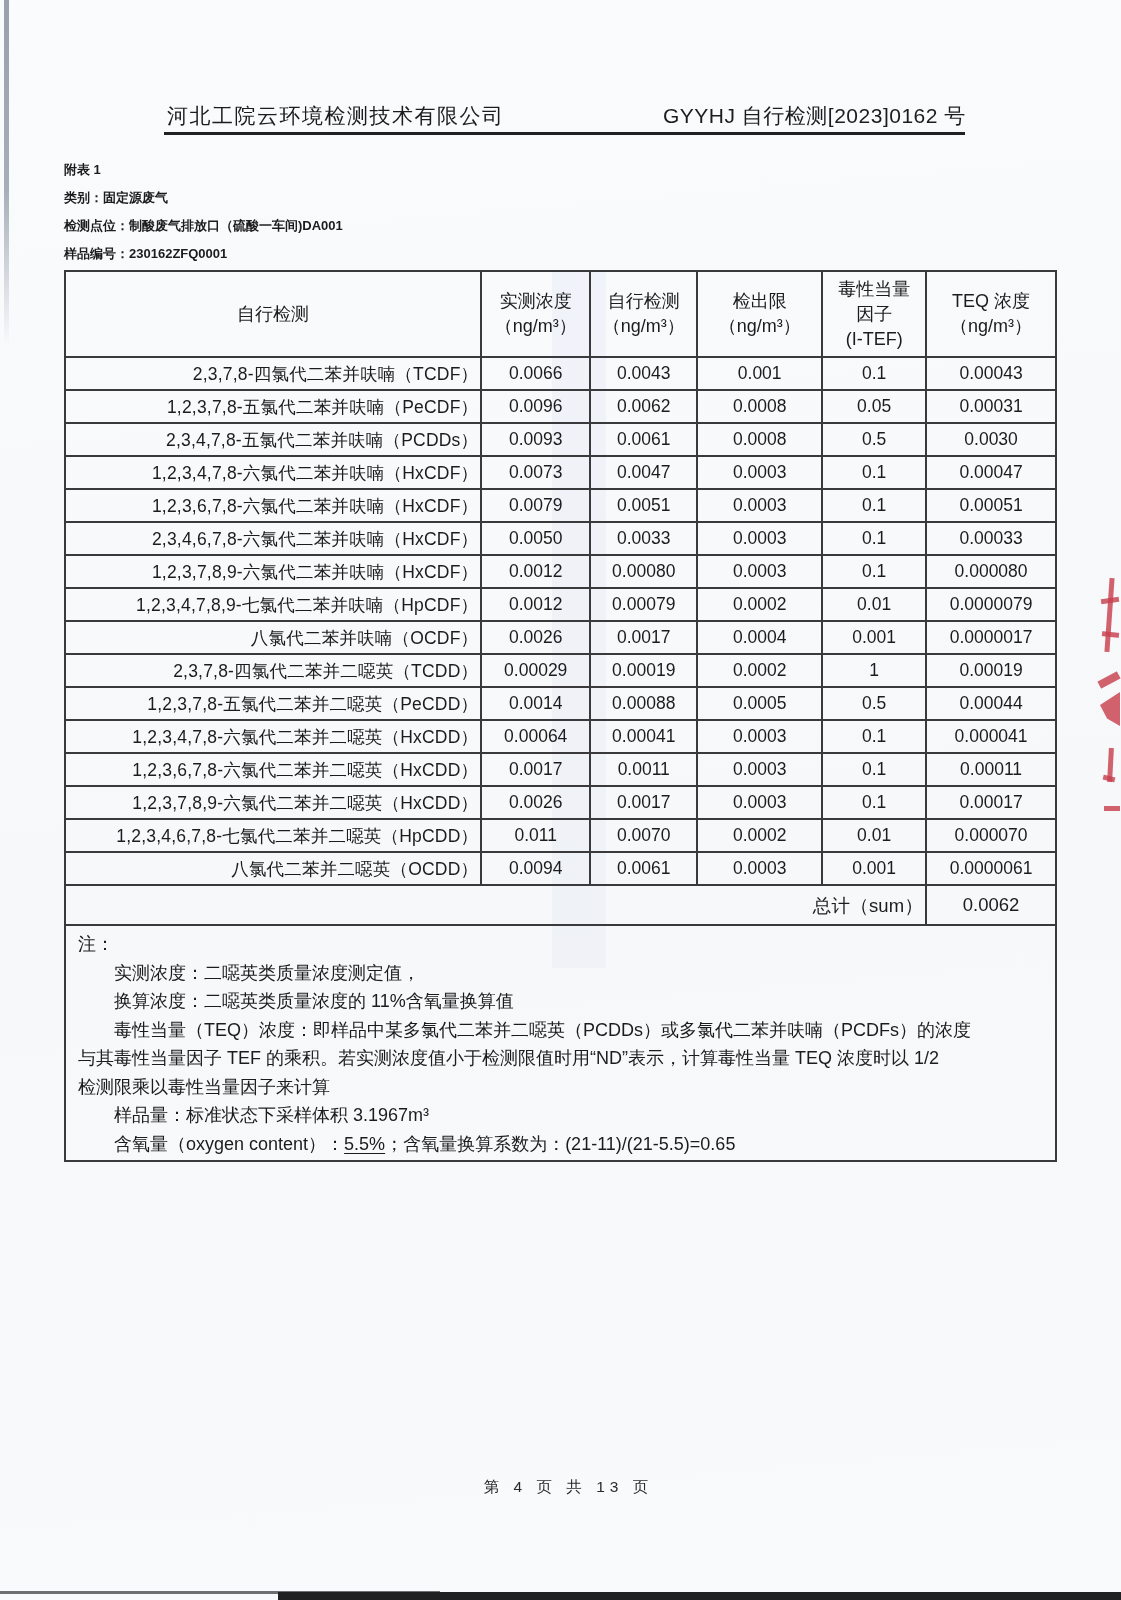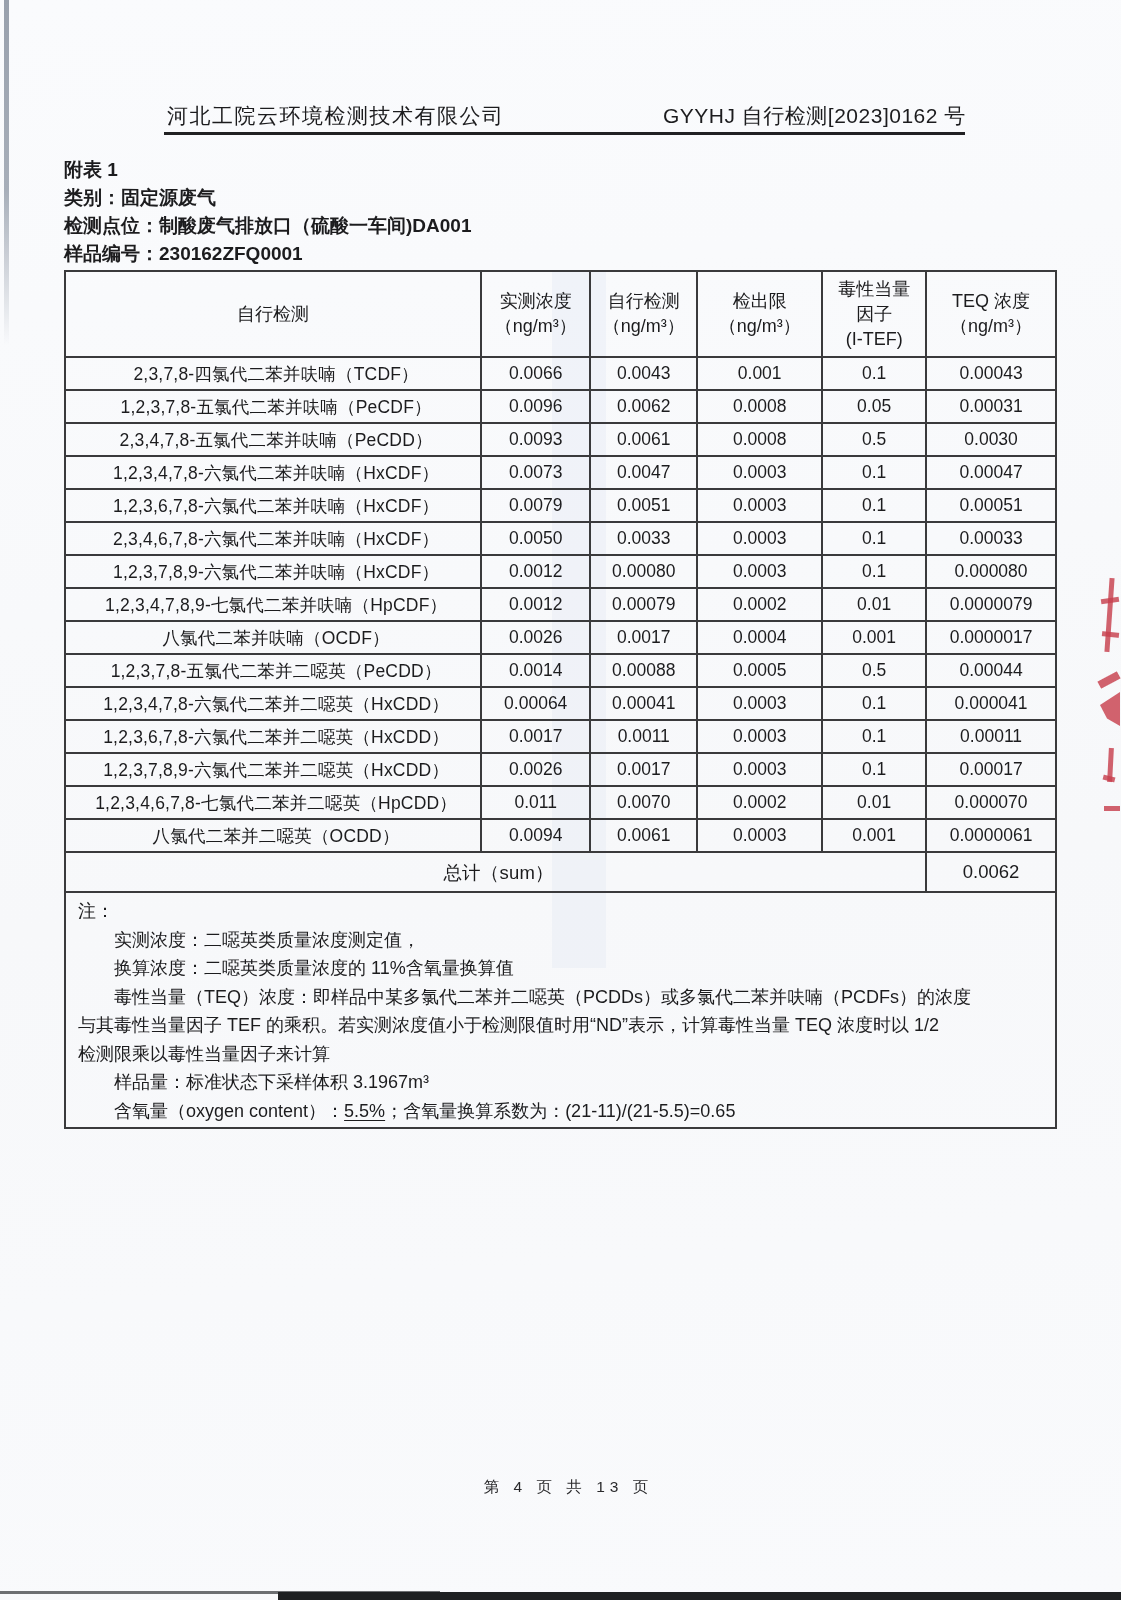--- a/index.html
+++ b/index.html
@@ -14,30 +14,30 @@
     background:linear-gradient(180deg,#99a1ad 0%,#a7aeb9 55%,rgba(170,176,186,0) 100%); }
   .bottom-strip-thin { position:absolute; left:0; top:1591px; width:440px; height:3px; background:#6d6f72; }
   .bottom-strip-main { position:absolute; left:278px; top:1592px; width:843px; height:8px; background:#1e2022; }
   .scan-band { position:absolute; left:552px; top:272px; width:54px; height:696px;
     background:rgba(190,206,233,0.14); pointer-events:none; }
   
   .hdr-left  { position:absolute; left:167px; top:102px; font-size:21px; letter-spacing:1.5px; white-space:nowrap; }
   .hdr-right { position:absolute; left:663px; top:102px; font-size:21px; letter-spacing:0.5px; white-space:nowrap; }
   .hdr-rule  { position:absolute; left:164px; top:132px; width:801px; height:3px; background:#212123; }
   
-  .meta { position:absolute; left:64px; top:156px; font-size:19px; font-weight:bold; line-height:28px; }
+  .meta { position:absolute; left:64px; top:156px; font-size:13px; font-weight:bold; line-height:28px; }
   .meta div { white-space:nowrap; }
   
   .frame { position:absolute; left:64px; top:270px; width:993px; }
   table.doc-table { border-collapse:collapse; width:100%; table-layout:fixed; }
   .doc-table th, .doc-table td { border:2px solid #3a3a3c; background:transparent; }
   .doc-table th { font-weight:normal; font-size:18px; line-height:25px; height:84px;
     vertical-align:middle; text-align:center; padding:0 2px; }
   .doc-table td { font-size:17.5px; height:31px; text-align:center; padding:0 2px; vertical-align:middle; }
-  .doc-table td.c-name { text-align:center; padding-left:8px; letter-spacing:0.2px; }
+  .doc-table td.c-name { text-align:right; padding-left:8px; letter-spacing:0.2px; }
   .doc-table tfoot td { height:38px; font-size:18.5px; }
   
   .notes { border:2px solid #3a3a3c; border-top:none; font-size:18px; line-height:28.5px;
     padding:4px 12px 12px 12px; height:218px; }
   .notes .indent { padding-left:36px; }
   .u { text-decoration:underline; text-underline-offset:3px; }
   
   .footer { position:absolute; left:8px; top:1477px; width:100%; text-align:center;
     font-size:15.5px; letter-spacing:5px; color:#2a2a2c; }
   
@@ -133,21 +133,21 @@
           </tr>
           <tr>
             <td class="c-name">1,2,3,7,8-五氯代二苯并呋喃（PeCDF）</td>
             <td>0.0096</td>
             <td>0.0062</td>
             <td>0.0008</td>
             <td>0.05</td>
             <td>0.00031</td>
           </tr>
           <tr>
-            <td class="c-name">2,3,4,7,8-五氯代二苯并呋喃（PeCDD）</td>
+            <td class="c-name">2,3,4,7,8-五氯代二苯并呋喃（PCDDs）</td>
             <td>0.0093</td>
             <td>0.0061</td>
             <td>0.0008</td>
             <td>0.5</td>
             <td>0.0030</td>
           </tr>
           <tr>
             <td class="c-name">1,2,3,4,7,8-六氯代二苯并呋喃（HxCDF）</td>
             <td>0.0073</td>
             <td>0.0047</td>
@@ -187,20 +187,28 @@
             <td>0.01</td>
             <td>0.0000079</td>
           </tr>
           <tr>
             <td class="c-name">八氯代二苯并呋喃（OCDF）</td>
             <td>0.0026</td>
             <td>0.0017</td>
             <td>0.0004</td>
             <td>0.001</td>
             <td>0.0000017</td>
+          </tr>
+          <tr>
+            <td class="c-name">2,3,7,8-四氯代二苯并二噁英（TCDD）</td>
+            <td>0.00029</td>
+            <td>0.00019</td>
+            <td>0.0002</td>
+            <td>1</td>
+            <td>0.00019</td>
           </tr>
           <tr>
             <td class="c-name">1,2,3,7,8-五氯代二苯并二噁英（PeCDD）</td>
             <td>0.0014</td>
             <td>0.00088</td>
             <td>0.0005</td>
             <td>0.5</td>
             <td>0.00044</td>
           </tr>
           <tr>

